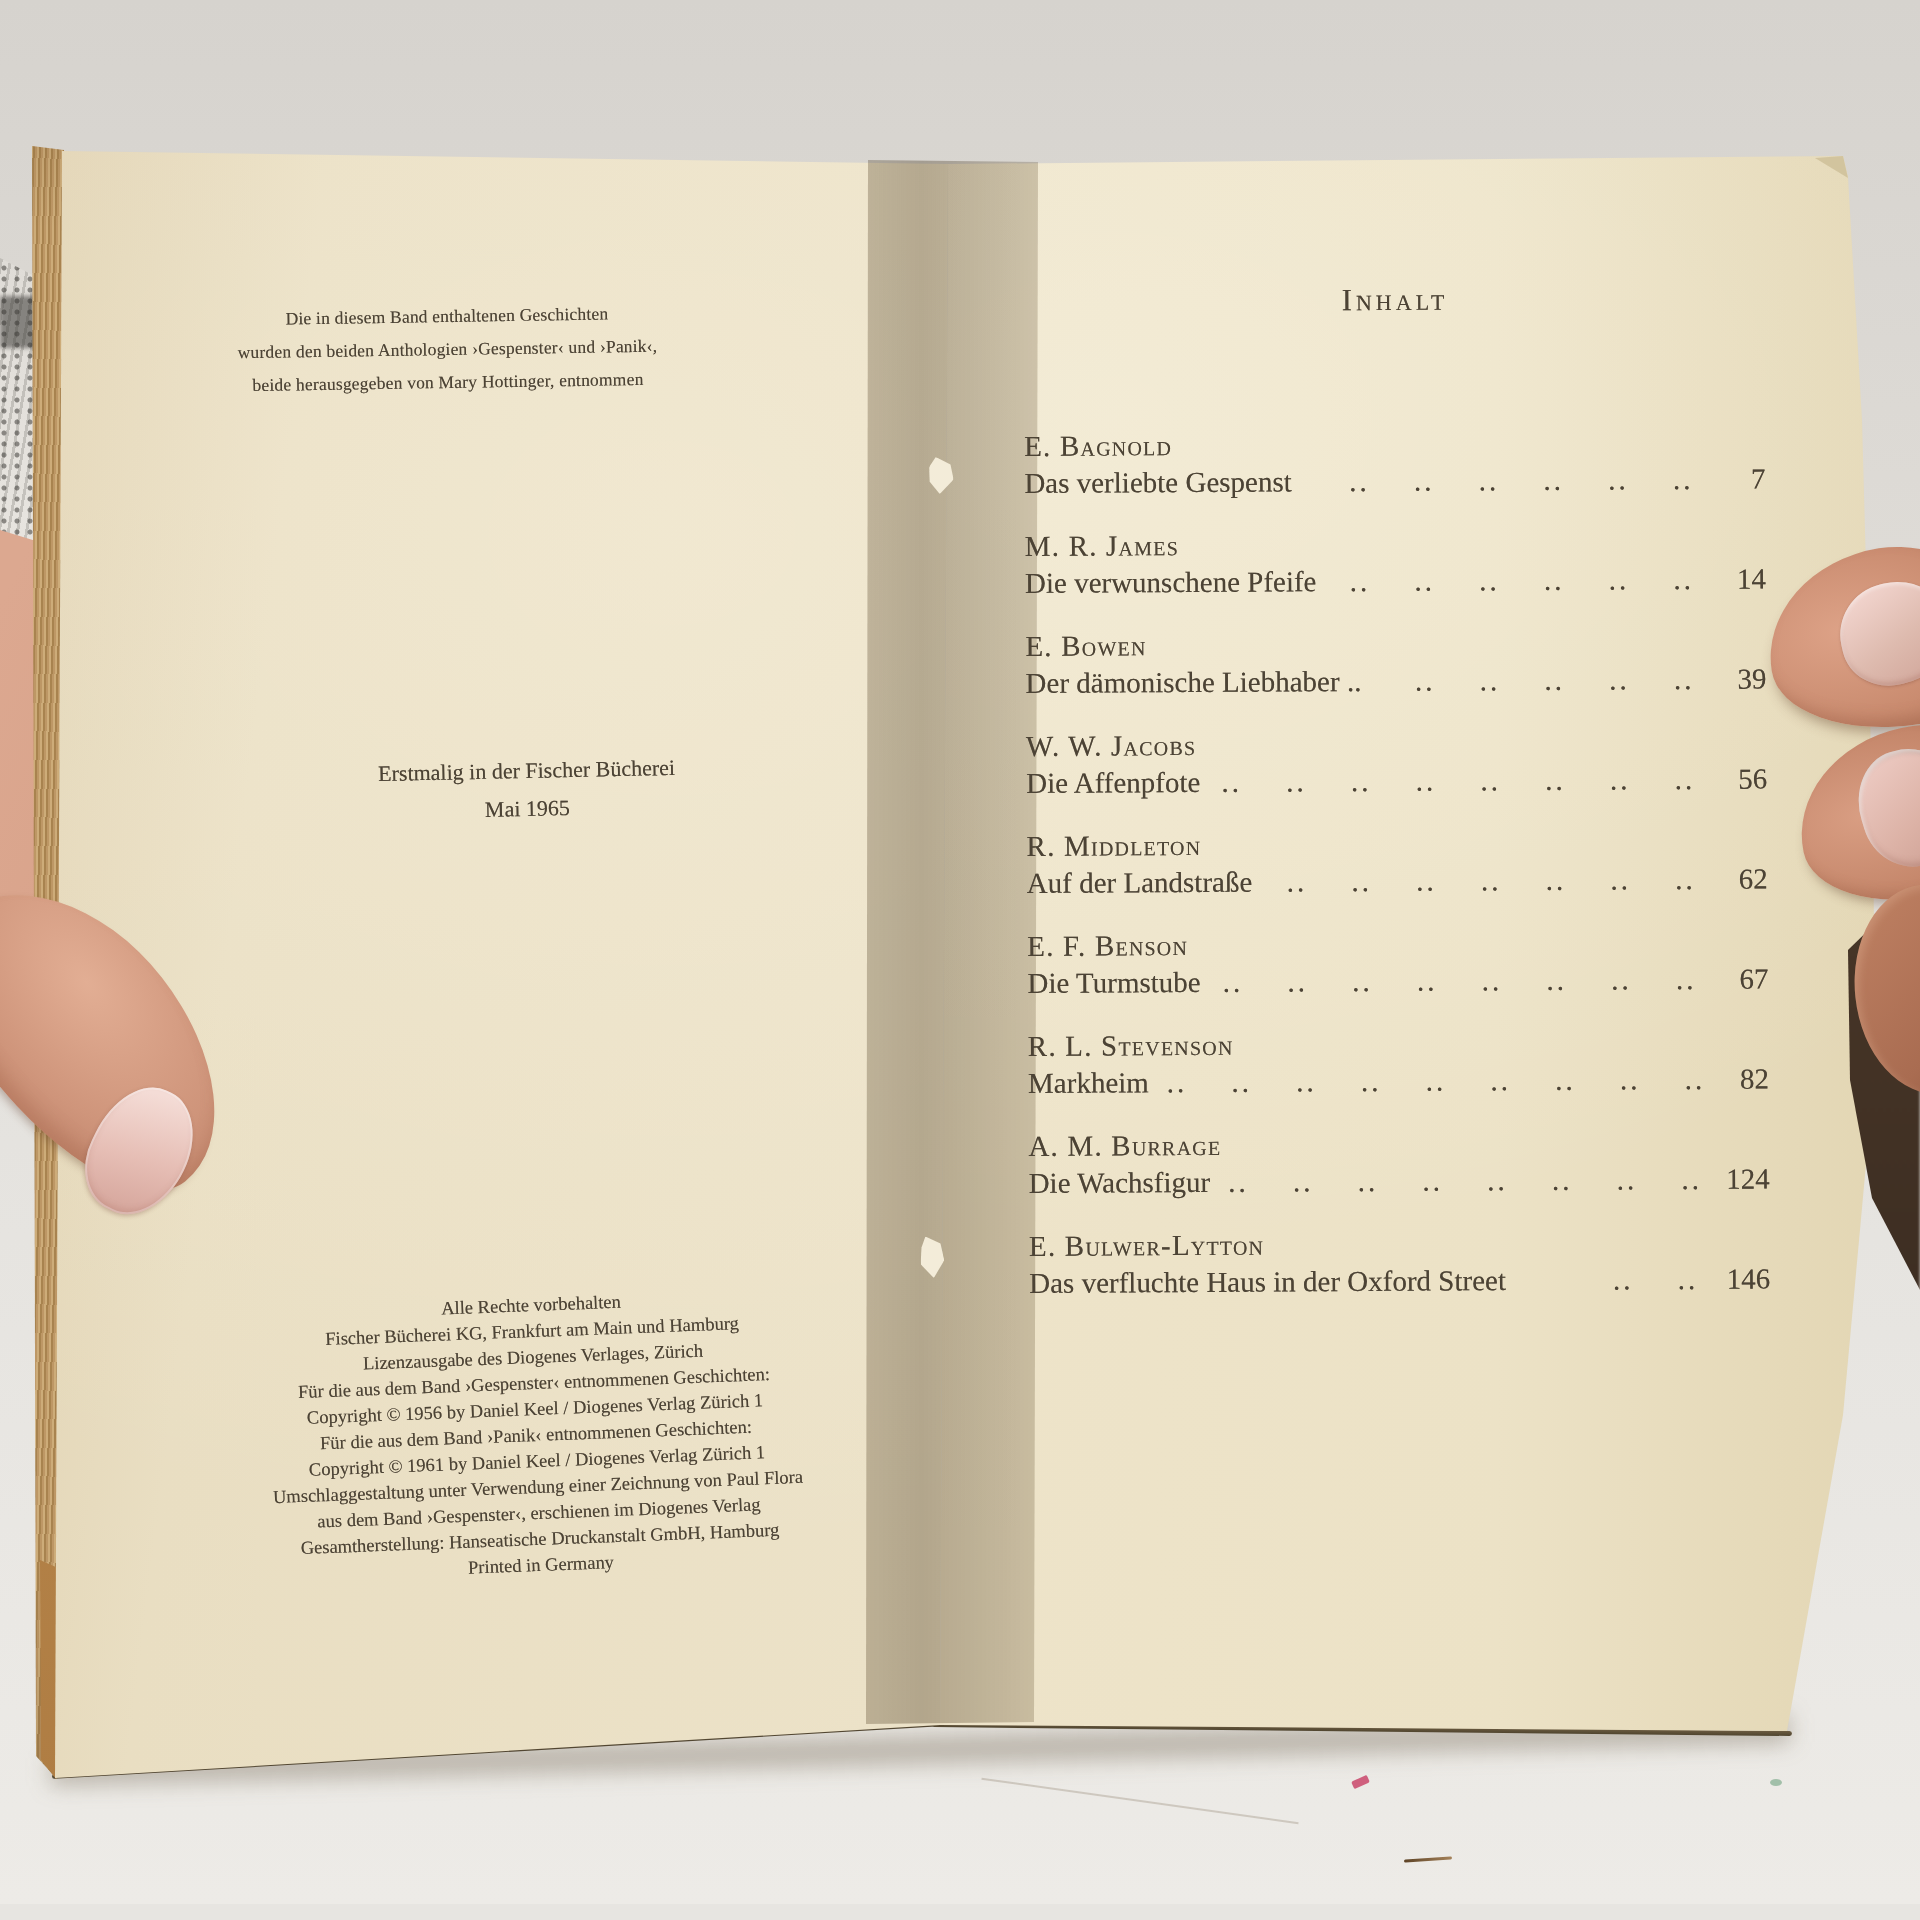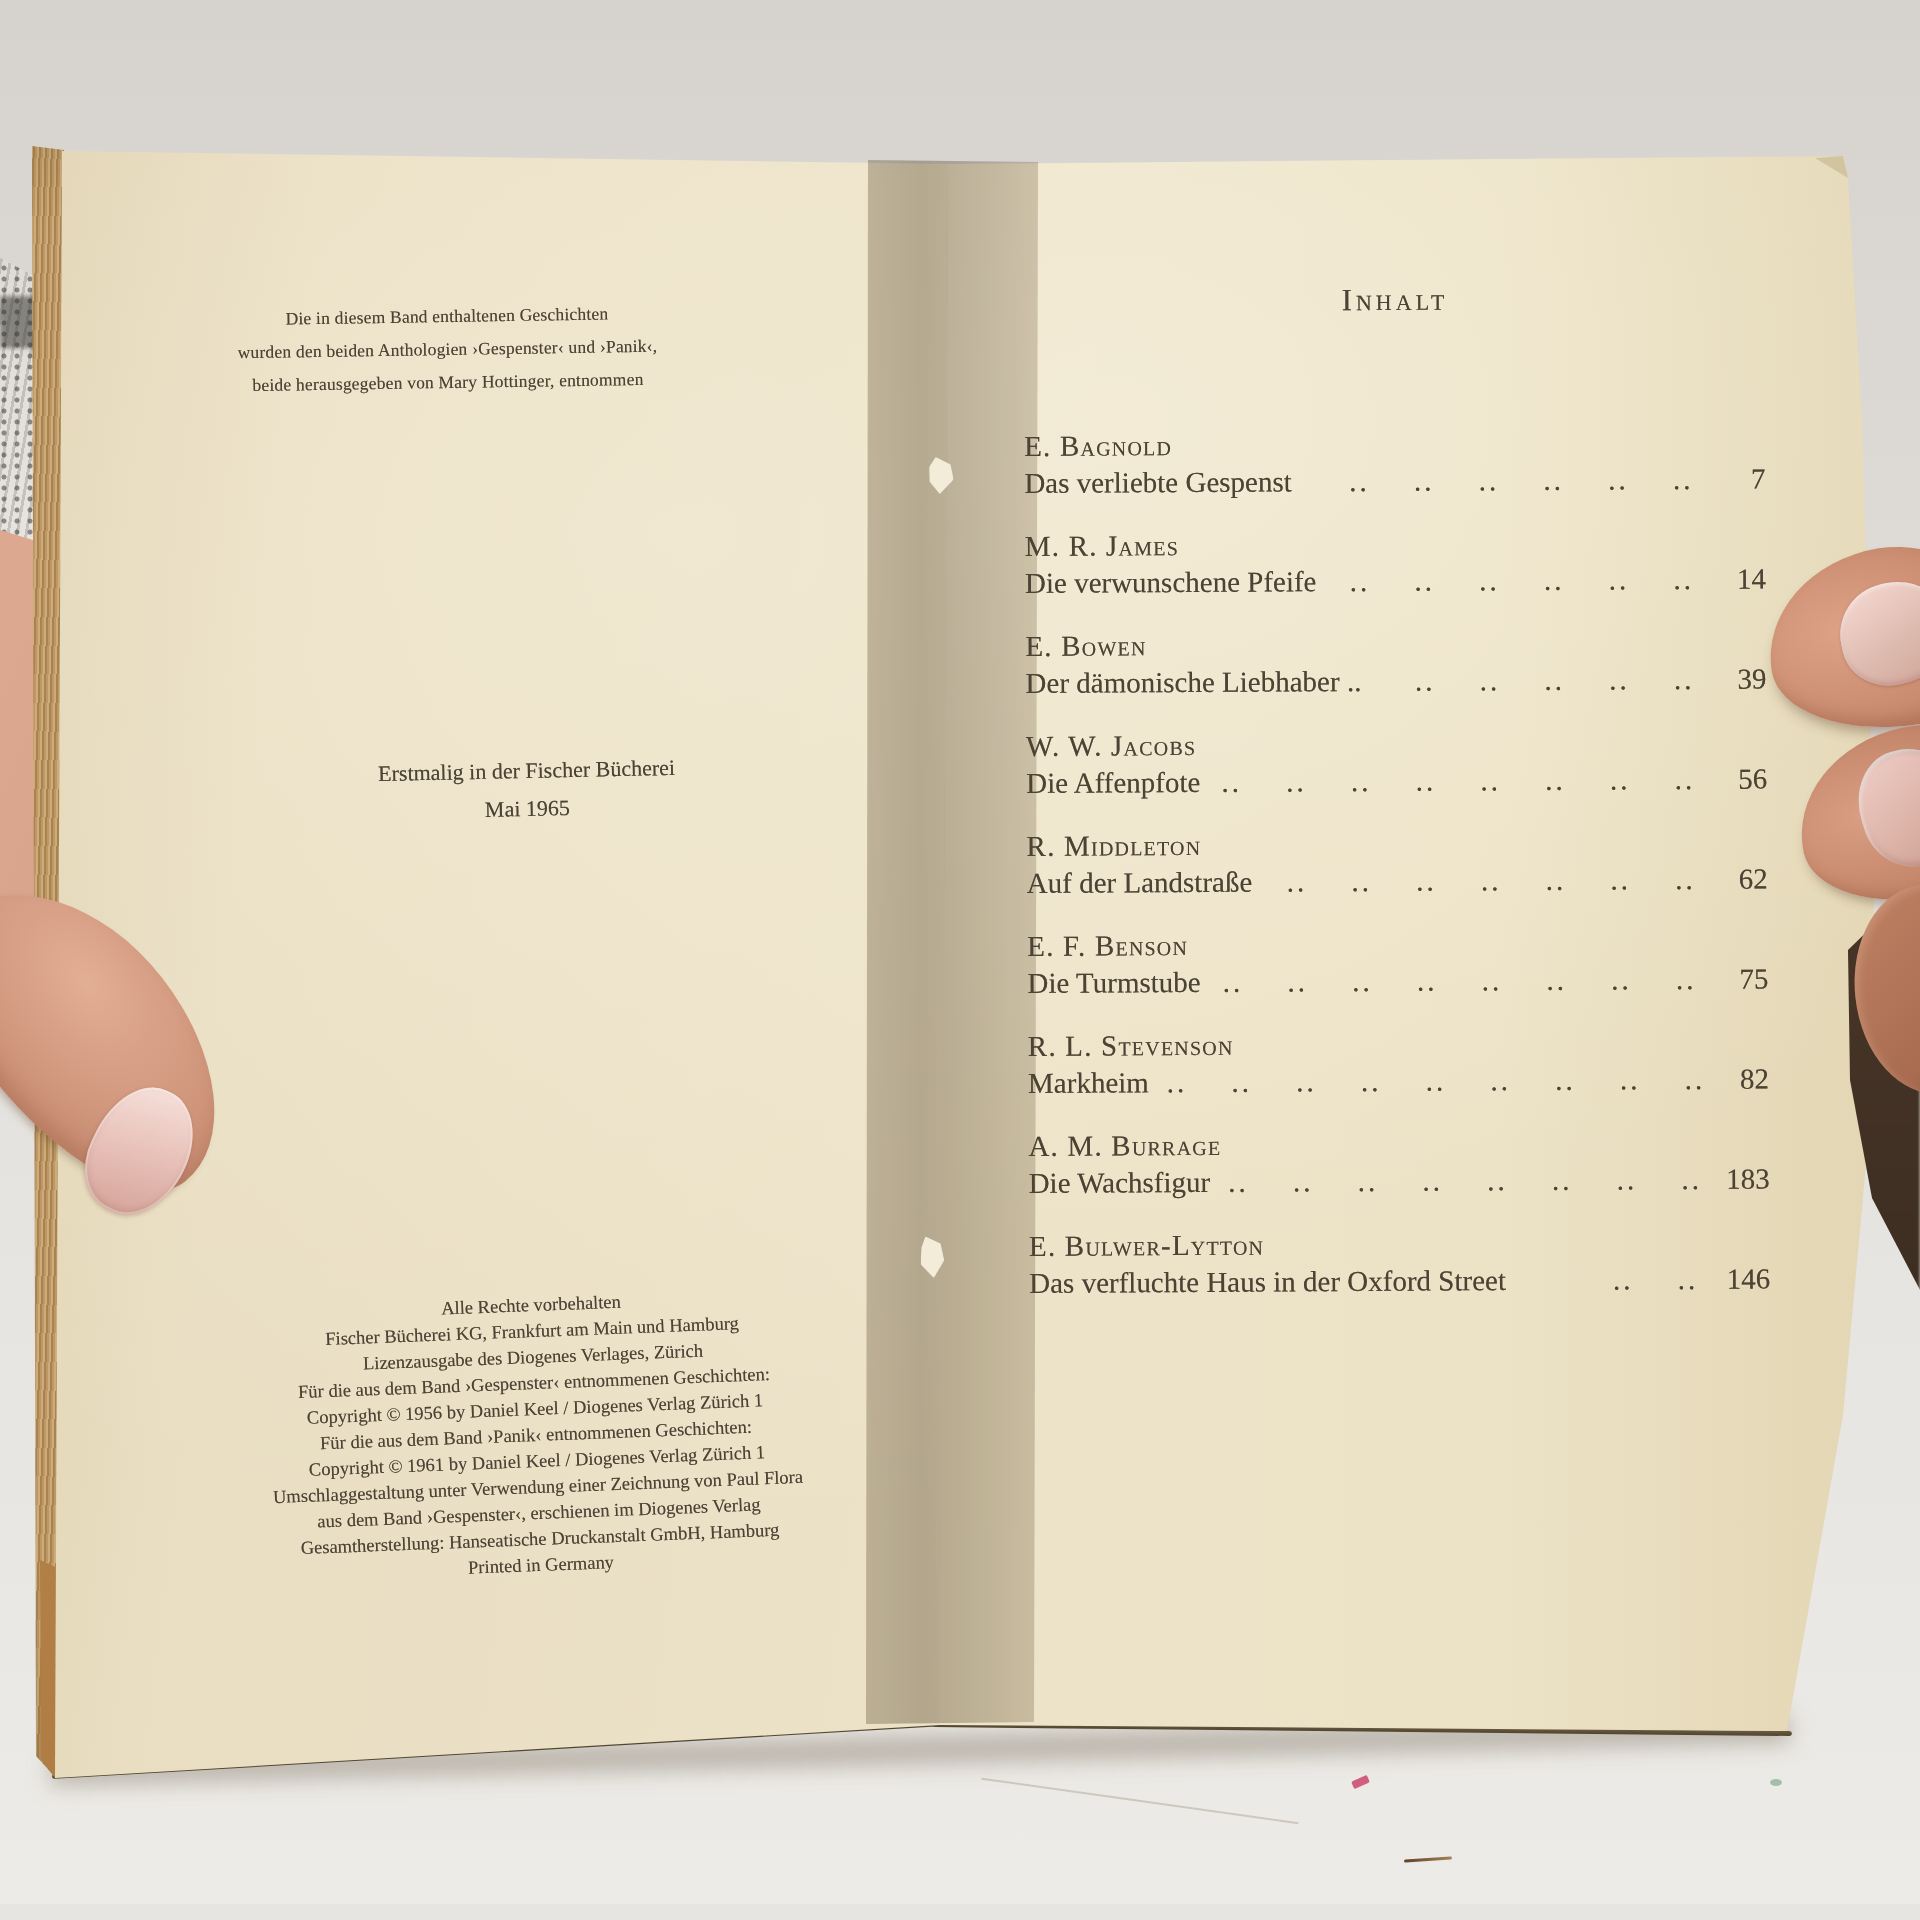--- a/index.html
+++ b/index.html
@@ -222,39 +222,39 @@
         <span class="toc-leaders">.. .. .. .. .. .. ..</span>
         <span class="toc-page">62</span>
       </div>
     </div>
 
     <div class="toc-entry">
       <div class="toc-author">E. F. Benson</div>
       <div class="toc-title-row">
         <span class="toc-title">Die Turmstube</span>
         <span class="toc-leaders">.. .. .. .. .. .. .. ..</span>
-        <span class="toc-page">75</span>
+        <span class="toc-page">67</span>
       </div>
     </div>
 
     <div class="toc-entry">
       <div class="toc-author">R. L. Stevenson</div>
       <div class="toc-title-row">
         <span class="toc-title">Markheim</span>
         <span class="toc-leaders">.. .. .. .. .. .. .. .. ..</span>
         <span class="toc-page">82</span>
       </div>
     </div>
 
     <div class="toc-entry">
       <div class="toc-author">A. M. Burrage</div>
       <div class="toc-title-row">
         <span class="toc-title">Die Wachsfigur</span>
         <span class="toc-leaders">.. .. .. .. .. .. .. ..</span>
-        <span class="toc-page">183</span>
+        <span class="toc-page">124</span>
       </div>
     </div>
 
     <div class="toc-entry">
       <div class="toc-author">E. Bulwer-Lytton</div>
       <div class="toc-title-row">
         <span class="toc-title">Das verfluchte Haus in der Oxford Street</span>
         <span class="toc-leaders">.. ..</span>
         <span class="toc-page">146</span>
       </div>

